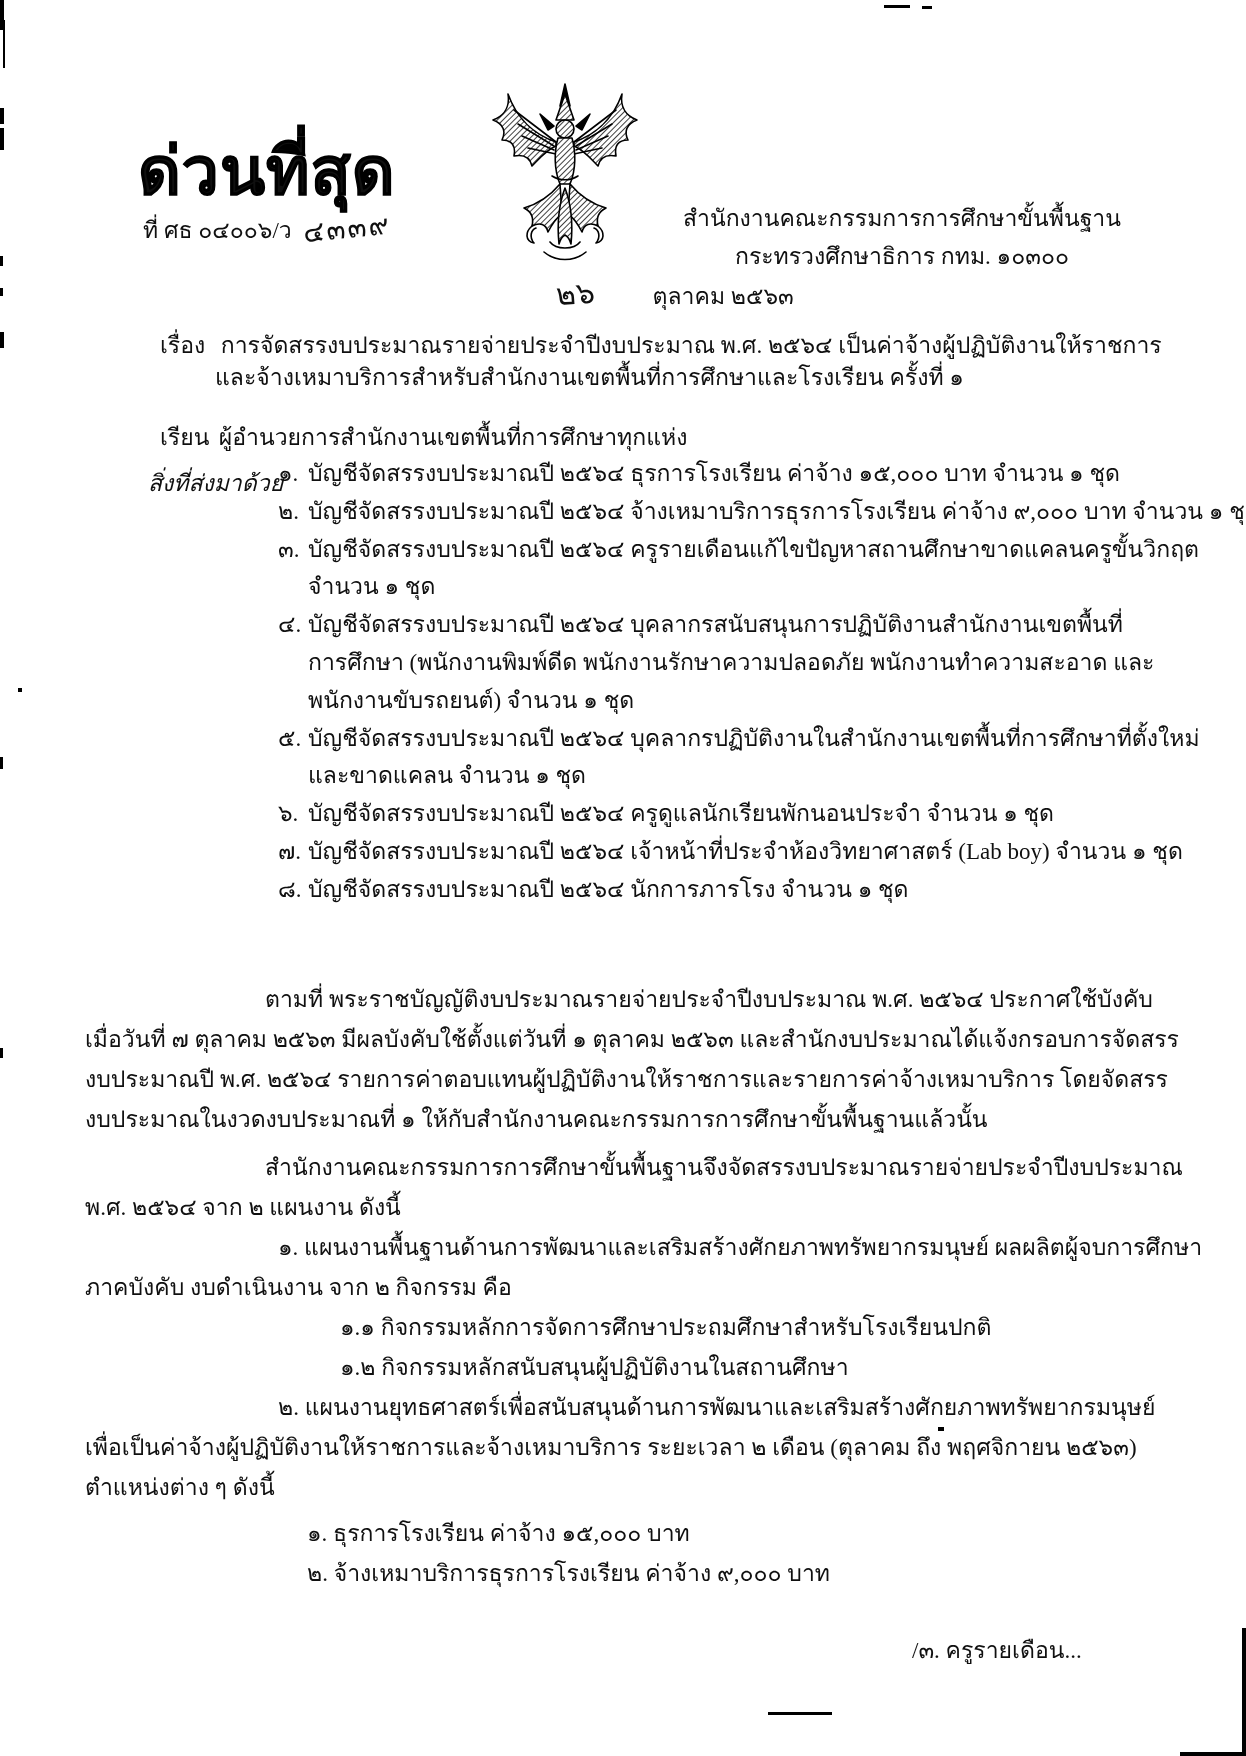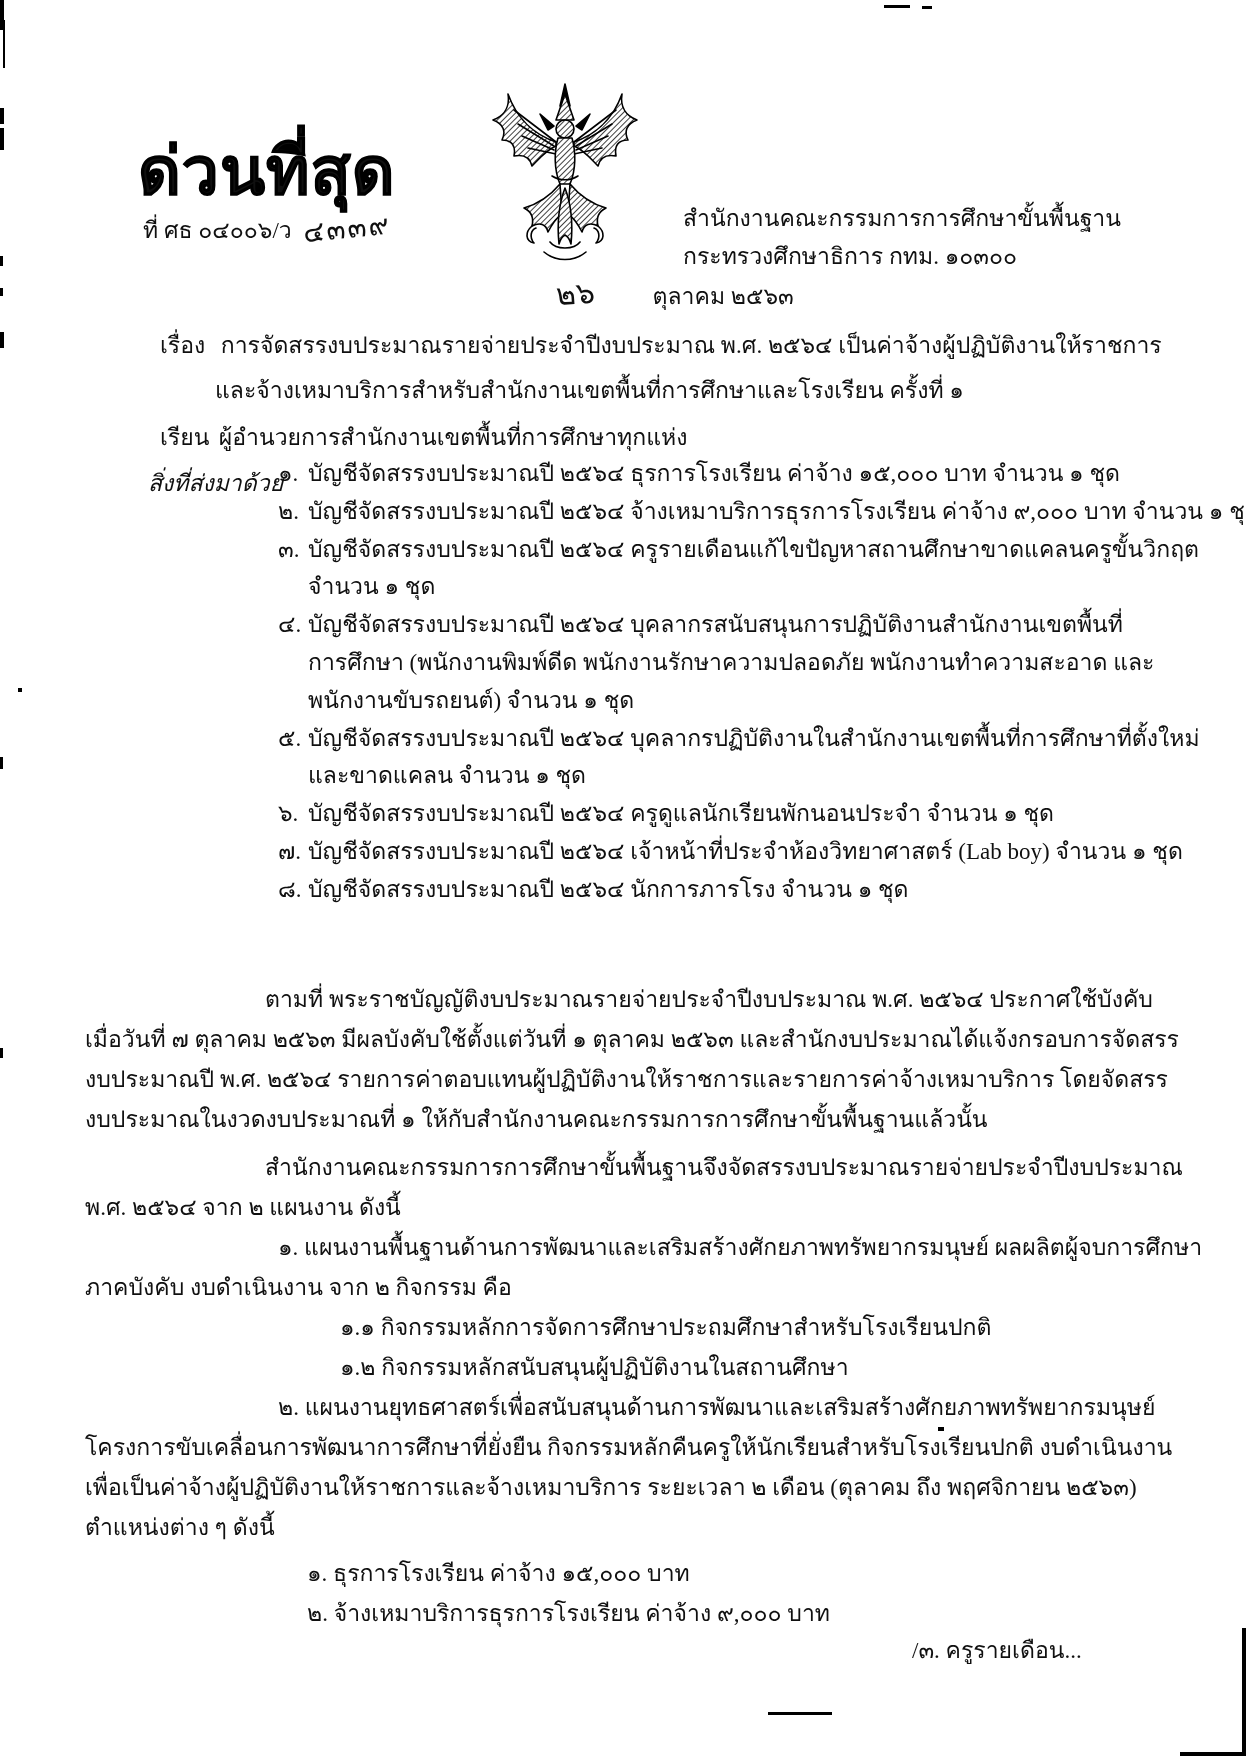--- a/index.html
+++ b/index.html
@@ -15,21 +15,21 @@
   
   .stamp {
     font-size:66px; font-weight:900; letter-spacing:1px;
     -webkit-text-stroke:1.2px #000;
   }
   
   .hand { font-size:28px; display:inline-block; transform:rotate(-6deg); letter-spacing:2px; }
   .hand-day { font-size:30px; display:inline-block; transform:rotate(-4deg); }
 
   
-  .office div { line-height:38px; }
+  .office div { line-height:38px;text-align:center; }
 
   
   .label-col { display:inline-block; vertical-align:top; }
 
   
   .att-label { font-size:23px; }
   .att-rows .row { height:37.8px; line-height:37.8px; font-size:23px; white-space:nowrap; }
   .att-rows .no  { display:inline-block; width:30px; }
 
   
@@ -93,21 +93,21 @@
 
 <div class="abs t" style="left:556px; top:276px;">
   <span class="hand-day">๒๖</span>
   <span style="margin-left:52px;">ตุลาคม ๒๕๖๓</span>
 </div>
 
 <div class="abs t" style="left:160px; top:332px;">
   <span class="label-col" style="width:55px;">เรื่อง</span>
   <span>การจัดสรรงบประมาณรายจ่ายประจำปีงบประมาณ พ.ศ. ๒๕๖๔ เป็นค่าจ้างผู้ปฏิบัติงานให้ราชการ</span>
 </div>
-<div class="abs t" style="left:215px; top:377px;">และจ้างเหมาบริการสำหรับสำนักงานเขตพื้นที่การศึกษาและโรงเรียน ครั้งที่ ๑</div>
+<div class="abs t" style="left:215px; top:364px;">และจ้างเหมาบริการสำหรับสำนักงานเขตพื้นที่การศึกษาและโรงเรียน ครั้งที่ ๑</div>
 
 <div class="abs t" style="left:160px; top:424px;">
   <span class="label-col" style="width:53px;">เรียน</span>
   <span>ผู้อำนวยการสำนักงานเขตพื้นที่การศึกษาทุกแห่ง</span>
 </div>
 
 <div class="abs att-label" style="left:148px; top:465px;font-style:italic;">สิ่งที่ส่งมาด้วย</div>
 
 <div class="abs att-rows" style="left:278px; top:455px;">
   <div class="row">
@@ -153,21 +153,20 @@
   <div class="ln">เมื่อวันที่ ๗ ตุลาคม ๒๕๖๓ มีผลบังคับใช้ตั้งแต่วันที่ ๑ ตุลาคม ๒๕๖๓ และสำนักงบประมาณได้แจ้งกรอบการจัดสรร</div>
   <div class="ln">งบประมาณปี พ.ศ. ๒๕๖๔ รายการค่าตอบแทนผู้ปฏิบัติงานให้ราชการและรายการค่าจ้างเหมาบริการ โดยจัดสรร</div>
   <div class="ln">งบประมาณในงวดงบประมาณที่ ๑ ให้กับสำนักงานคณะกรรมการการศึกษาขั้นพื้นฐานแล้วนั้น</div>
   <div class="ln ind-para gap8">สำนักงานคณะกรรมการการศึกษาขั้นพื้นฐานจึงจัดสรรงบประมาณรายจ่ายประจำปีงบประมาณ</div>
   <div class="ln">พ.ศ. ๒๕๖๔ จาก ๒ แผนงาน ดังนี้</div>
   <div class="ln ind-plan">๑. แผนงานพื้นฐานด้านการพัฒนาและเสริมสร้างศักยภาพทรัพยากรมนุษย์ ผลผลิตผู้จบการศึกษา</div>
   <div class="ln">ภาคบังคับ งบดำเนินงาน จาก ๒ กิจกรรม คือ</div>
   <div class="ln ind-sub">๑.๑ กิจกรรมหลักการจัดการศึกษาประถมศึกษาสำหรับโรงเรียนปกติ</div>
   <div class="ln ind-sub">๑.๒ กิจกรรมหลักสนับสนุนผู้ปฏิบัติงานในสถานศึกษา</div>
   <div class="ln ind-plan">๒. แผนงานยุทธศาสตร์เพื่อสนับสนุนด้านการพัฒนาและเสริมสร้างศักยภาพทรัพยากรมนุษย์</div>
-  <div class="ln">โครงการขับเคลื่อนการพัฒนาการศึกษาที่ยั่งยืน กิจกรรมหลักคืนครูให้นักเรียนสำหรับโรงเรียนปกติ งบดำเนินงาน</div>
   <div class="ln">เพื่อเป็นค่าจ้างผู้ปฏิบัติงานให้ราชการและจ้างเหมาบริการ ระยะเวลา ๒ เดือน (ตุลาคม ถึง พฤศจิกายน ๒๕๖๓)</div>
   <div class="ln">ตำแหน่งต่าง ๆ ดังนี้</div>
   <div class="ln ind-pos gap6">๑. ธุรการโรงเรียน ค่าจ้าง ๑๕,๐๐๐ บาท</div>
   <div class="ln ind-pos">๒. จ้างเหมาบริการธุรการโรงเรียน ค่าจ้าง ๙,๐๐๐ บาท</div>
 </div>
 
 <div class="abs footer-note" style="left:872px; top:1632px;">/๓. ครูรายเดือน...</div>
 
 <div class="art" style="left:0; top:0; width:4px; height:30px;"></div>
 <div class="art" style="left:3px; top:20px; width:2px; height:48px;"></div>

